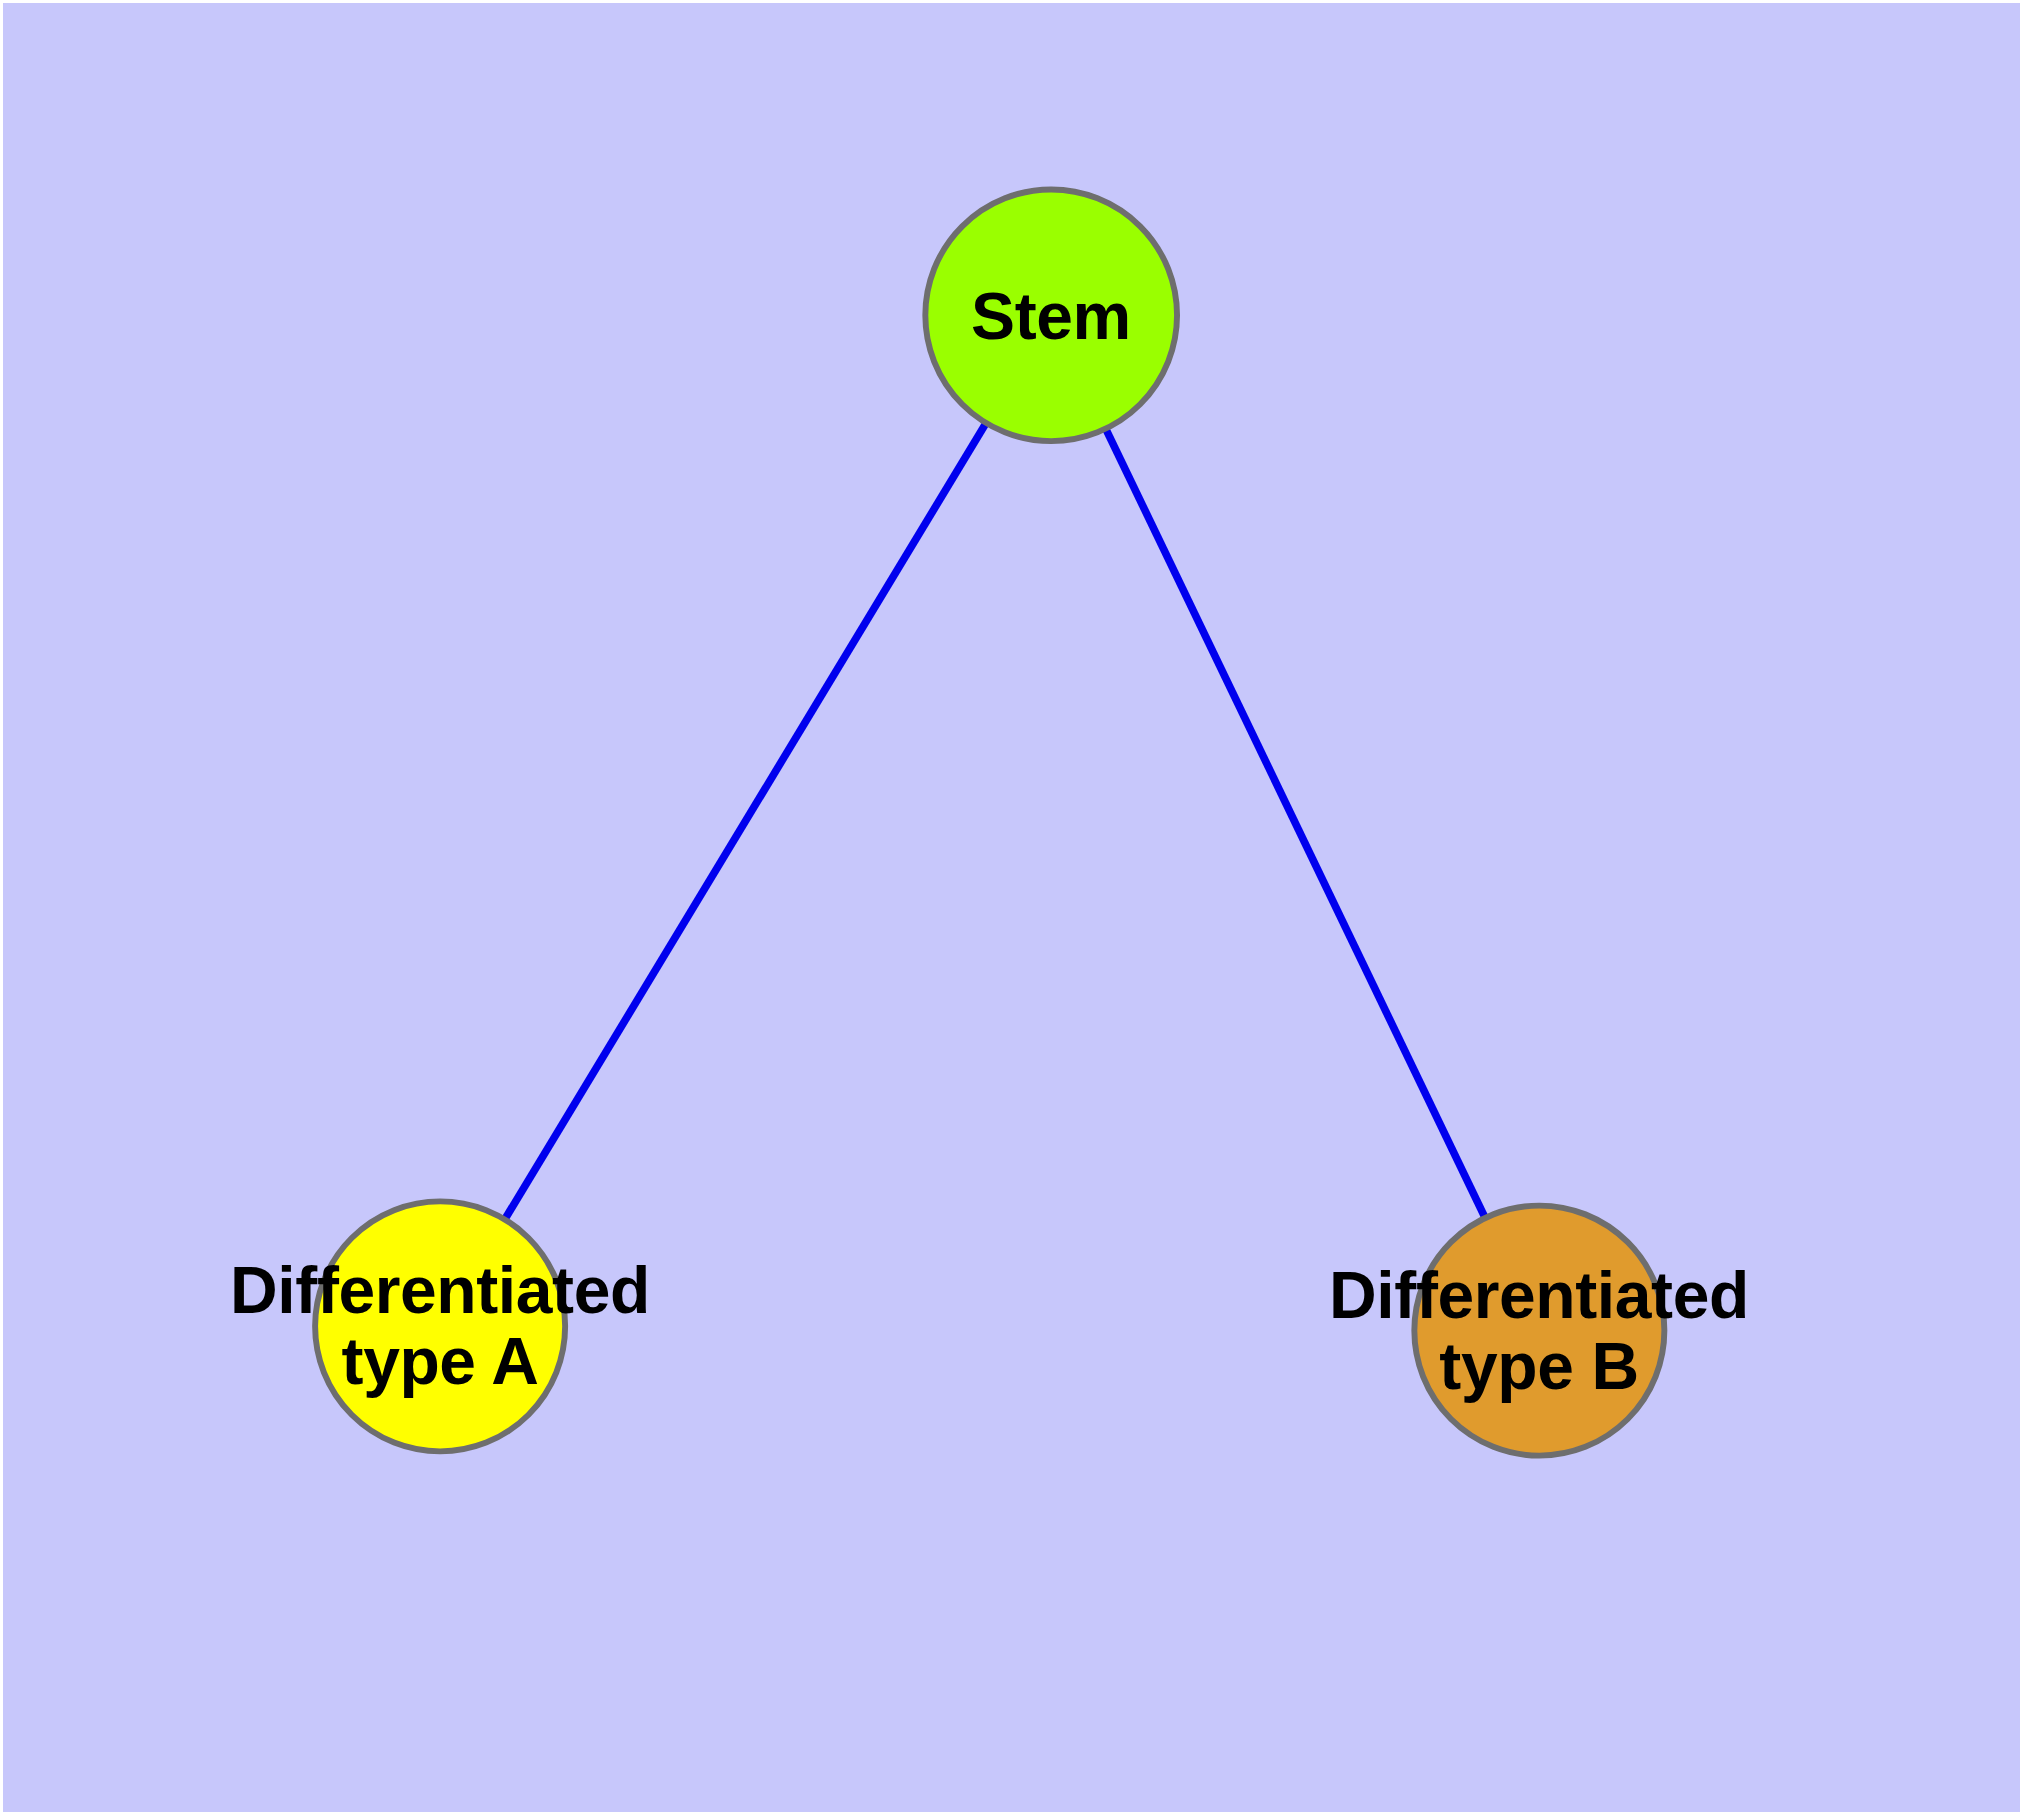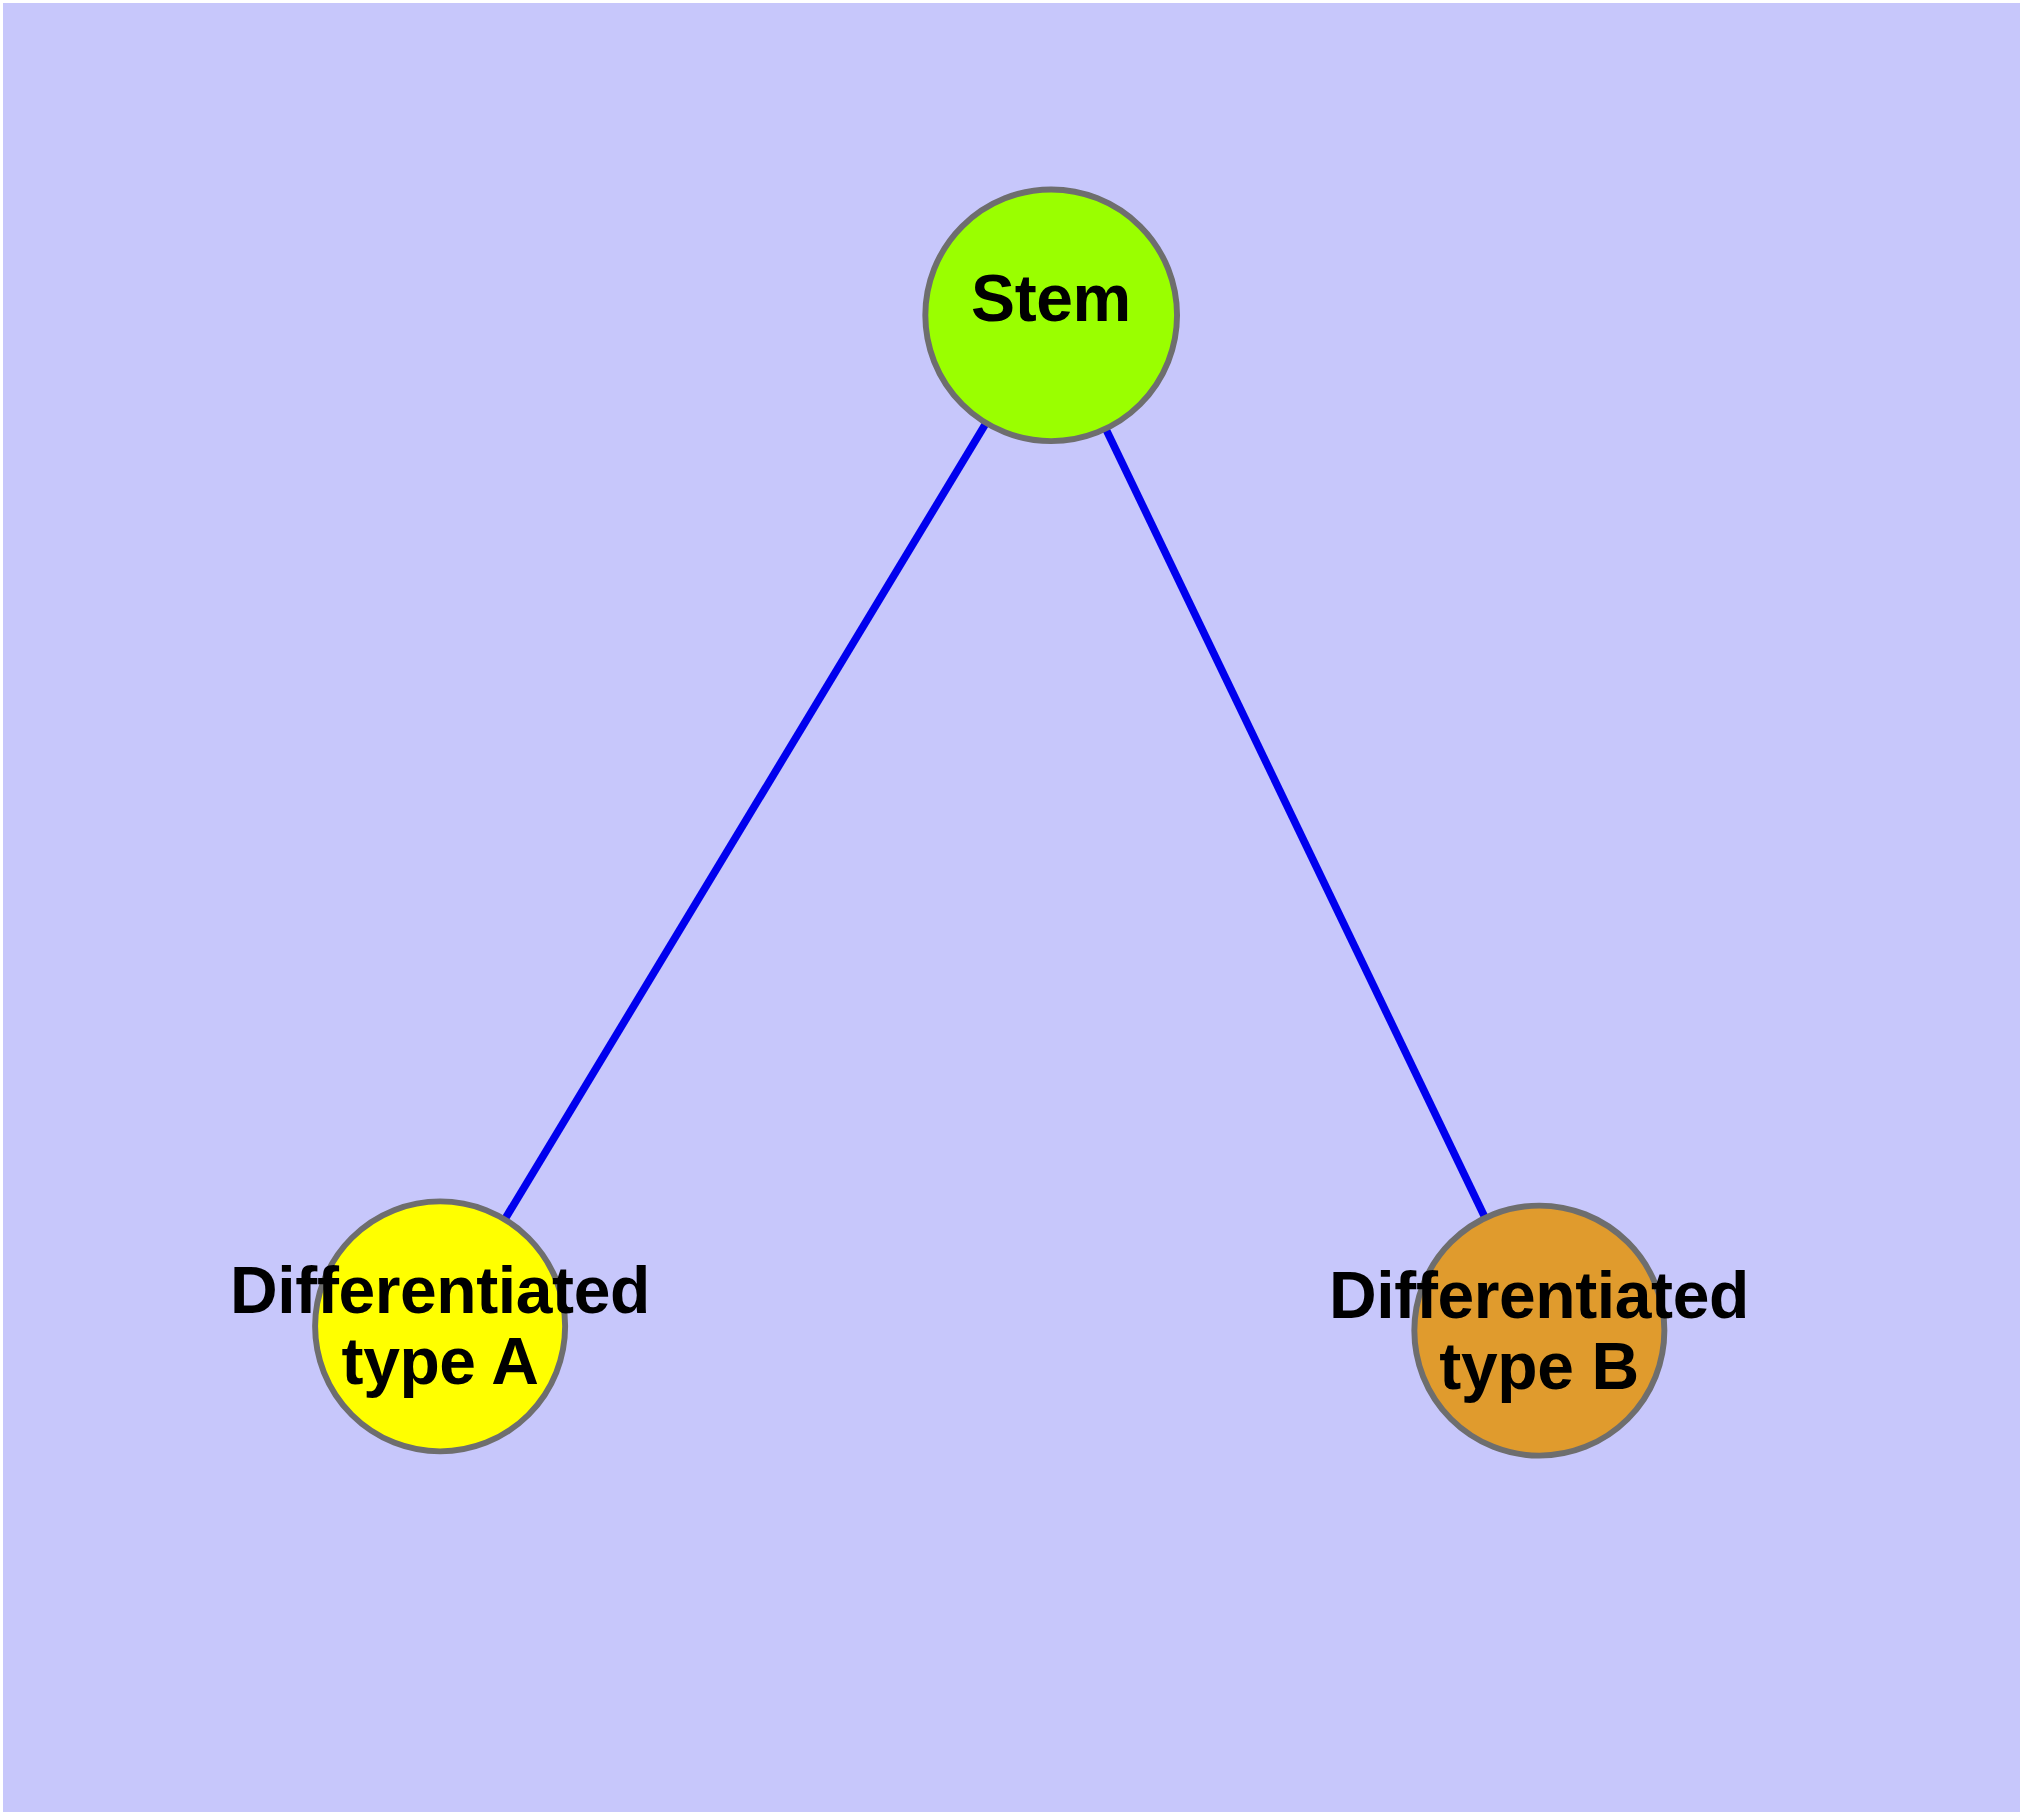--- a/index.html
+++ b/index.html
@@ -57,20 +57,20 @@
         <line x1="1240" y1="372" x2="1816" y2="1570" stroke="#0000ee" stroke-width="9" stroke-linecap="butt"></line>
       </g>
     <g id="nodes-layer">
         <circle cx="1240" cy="372" r="148.5" fill="#9aff00" stroke="#6e6e6e" stroke-width="7"></circle>
         <circle cx="519" cy="1565" r="147.5" fill="#ffff00" stroke="#6e6e6e" stroke-width="7"></circle>
         <circle cx="1816" cy="1570" r="147.5" fill="#e09b2d" stroke="#6e6e6e" stroke-width="7"></circle>
       </g>
   </svg>
 
   <div id="labels-layer">
-      <div class="node-label" style="left: 1051px; top: 299px; font-size: 66px; color: rgb(0, 0, 0);">Stem</div>
+      <div class="node-label" style="left: 1051px; top: 317px; font-size: 66px; color: rgb(0, 0, 0);">Stem</div>
       <div class="node-label" style="left: 440px; top: 1326px; font-size: 66px; color: rgb(0, 0, 0);">Differentiated
 type A</div>
       <div class="node-label" style="left: 1539px; top: 1331px; font-size: 66px; color: rgb(0, 0, 0);">Differentiated
 type B</div>
     </div>
 </div>
 
 
 </body></html>

